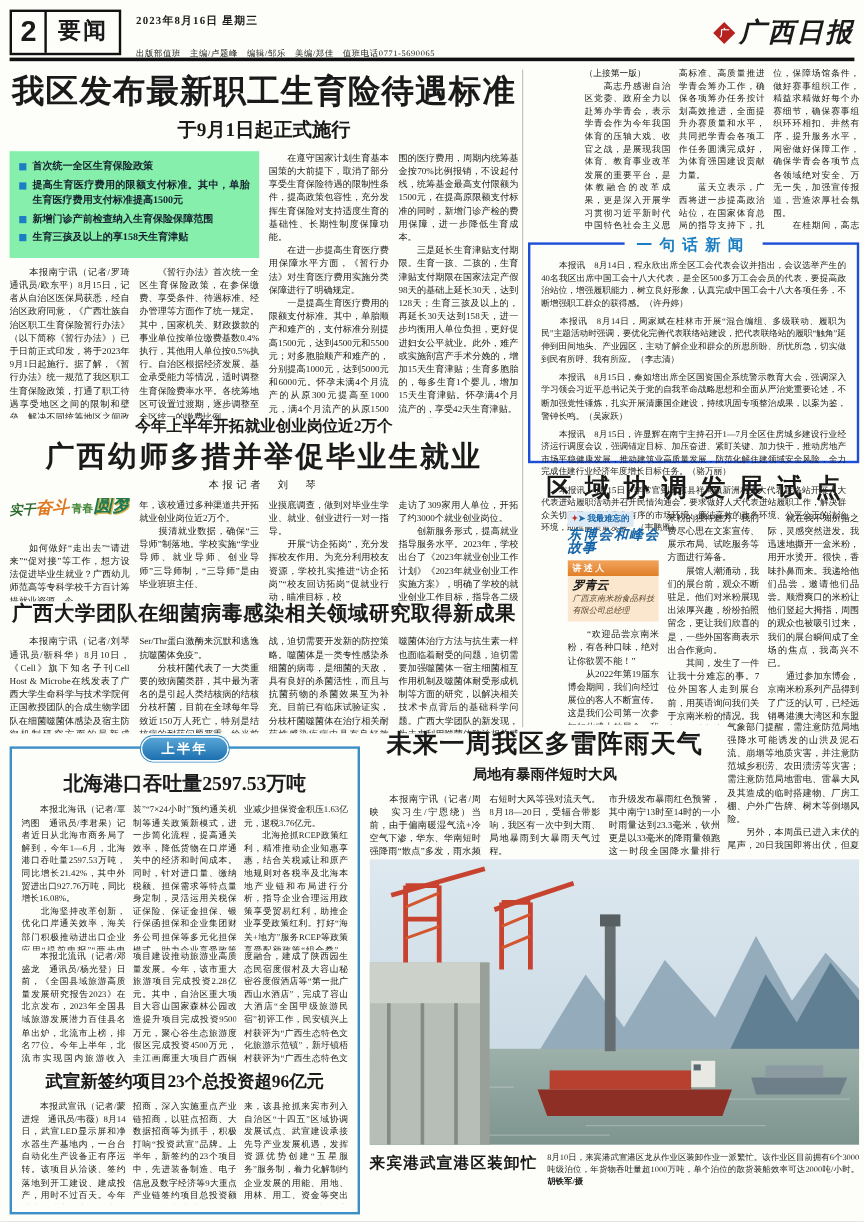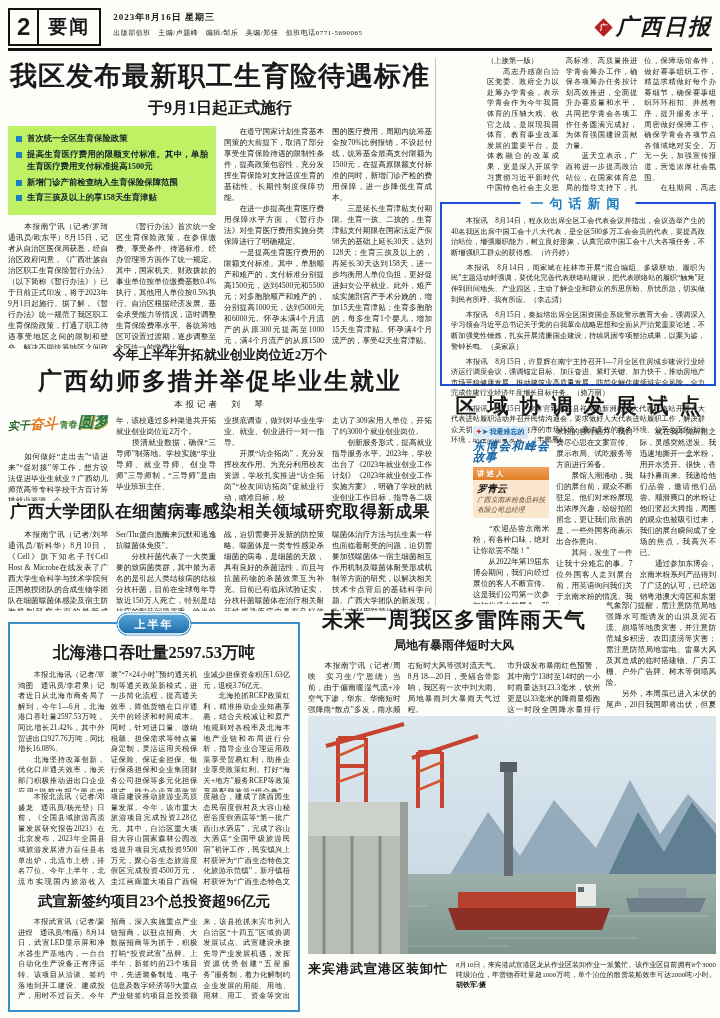--- a/index.html
+++ b/index.html
@@ -8,36 +8,36 @@
         box-shadow:0 0 6px rgba(0,0,0,.25);}
   
   .hdr{position:absolute;left:8px;top:8px;right:8px;height:38px;display:flex;align-items:flex-start;}
   .hdr-rule{position:absolute;left:8px;top:48px;right:8px;height:3px;background:#111;}
   .pgbox{display:flex;border:2px solid #111;height:34px;}
   .pgnum{font-family:"Liberation Sans",sans-serif;font-weight:900;font-size:24px;line-height:34px;
          padding:0 7px;border-right:2px solid #111;}
   .pgsec{font-family:"Liberation Sans",sans-serif;font-weight:900;font-size:19px;line-height:34px;padding:0 9px;letter-spacing:2px;}
   .dateblk{margin-left:12px;padding-top:3px;}
   .dateblk .d1{font-size:9px;font-weight:bold;letter-spacing:1px;}
-  .dateblk .d2{font-size:7px;color:#222;margin-top:4px;letter-spacing:.5px;}
+  .dateblk .d2{font-size:7px;color:#222;margin-top:16px;letter-spacing:.5px;}
   .masthead{margin-left:auto;display:flex;align-items:center;gap:6px;padding-top:4px;}
   .diamond{width:13px;height:13px;background:#b5221f;transform:rotate(45deg);display:flex;align-items:center;justify-content:center;}
   .diamond span{transform:rotate(-45deg);color:#fff;font-size:8px;font-weight:bold;}
   .mast-txt{font-family:"Liberation Serif",serif;font-weight:900;font-style:italic;font-size:22px;letter-spacing:2px;}
   
   .abs{position:absolute;}
   .col{flex:1;text-align:justify;white-space:pre-line;overflow:hidden;font-size:7.6px;line-height:11px;}
   .cols{display:flex;gap:8px;}
   .hl{font-family:"Liberation Sans",sans-serif;font-weight:900;text-align:center;}
   .hls{font-family:"Liberation Serif",serif;font-weight:900;text-align:center;}
   .vrule{position:absolute;width:1px;background:#c2c2c2;}
   
   .mat-hl{font-size:27px;letter-spacing:1px;line-height:36px;}
   .mat-sub{font-size:16px;font-weight:900;text-align:center;margin-top:4px;font-family:"Liberation Serif",serif;}
-  .bulletbox{background:#bef264;padding:7px 8px;margin-bottom:6px;}
+  .bulletbox{background:#86efac;padding:7px 8px;margin-bottom:6px;}
   .bullet{display:flex;gap:5px;font-size:8.4px;line-height:12.5px;font-weight:bold;color:#15212e;margin-bottom:3px;text-align:justify;}
   .sq{flex:0 0 6px;width:6px;height:6px;background:#1c7fc4;margin-top:3px;}
   
   .kicker{font-size:13px;font-weight:900;text-align:center;font-family:"Liberation Serif",serif;}
   .pre-hl{font-size:24px;letter-spacing:2px;line-height:30px;margin-top:2px;}
   .byline{font-size:8.5px;text-align:center;margin-top:3px;letter-spacing:3px;}
   .dreamlogo{height:30px;margin:2px 0 4px 0;white-space:nowrap;transform:rotate(-2deg);}
   .dreamlogo .g1{color:#2e6b30;font-weight:900;font-size:11px;font-style:italic;}
   .dreamlogo .g2{color:#e07820;font-weight:900;font-size:14px;font-style:italic;}
   .dreamlogo .g3{color:#4a8a3c;font-weight:bold;font-size:9px;}

